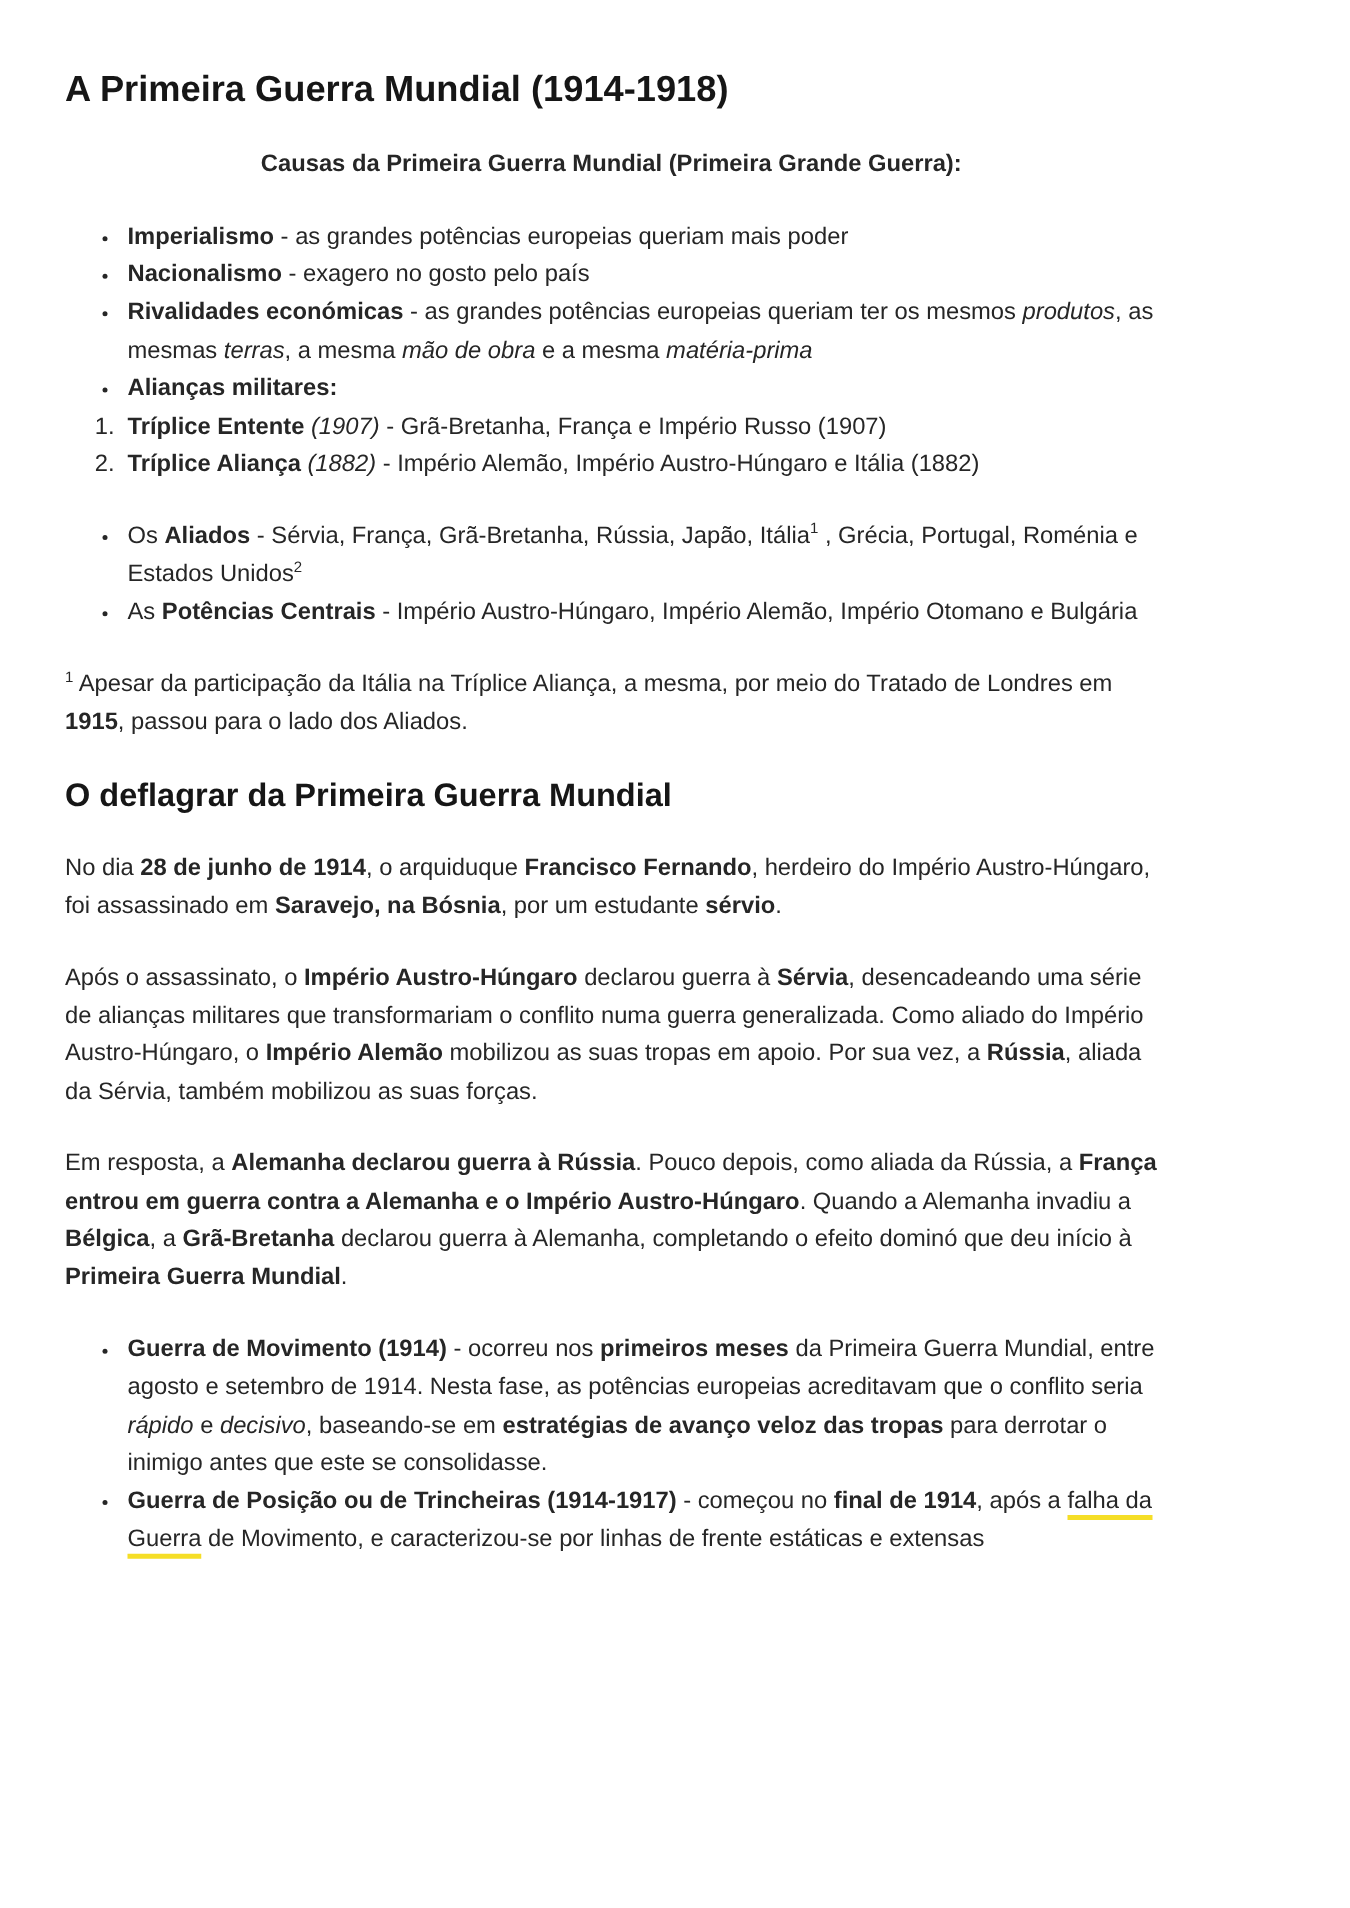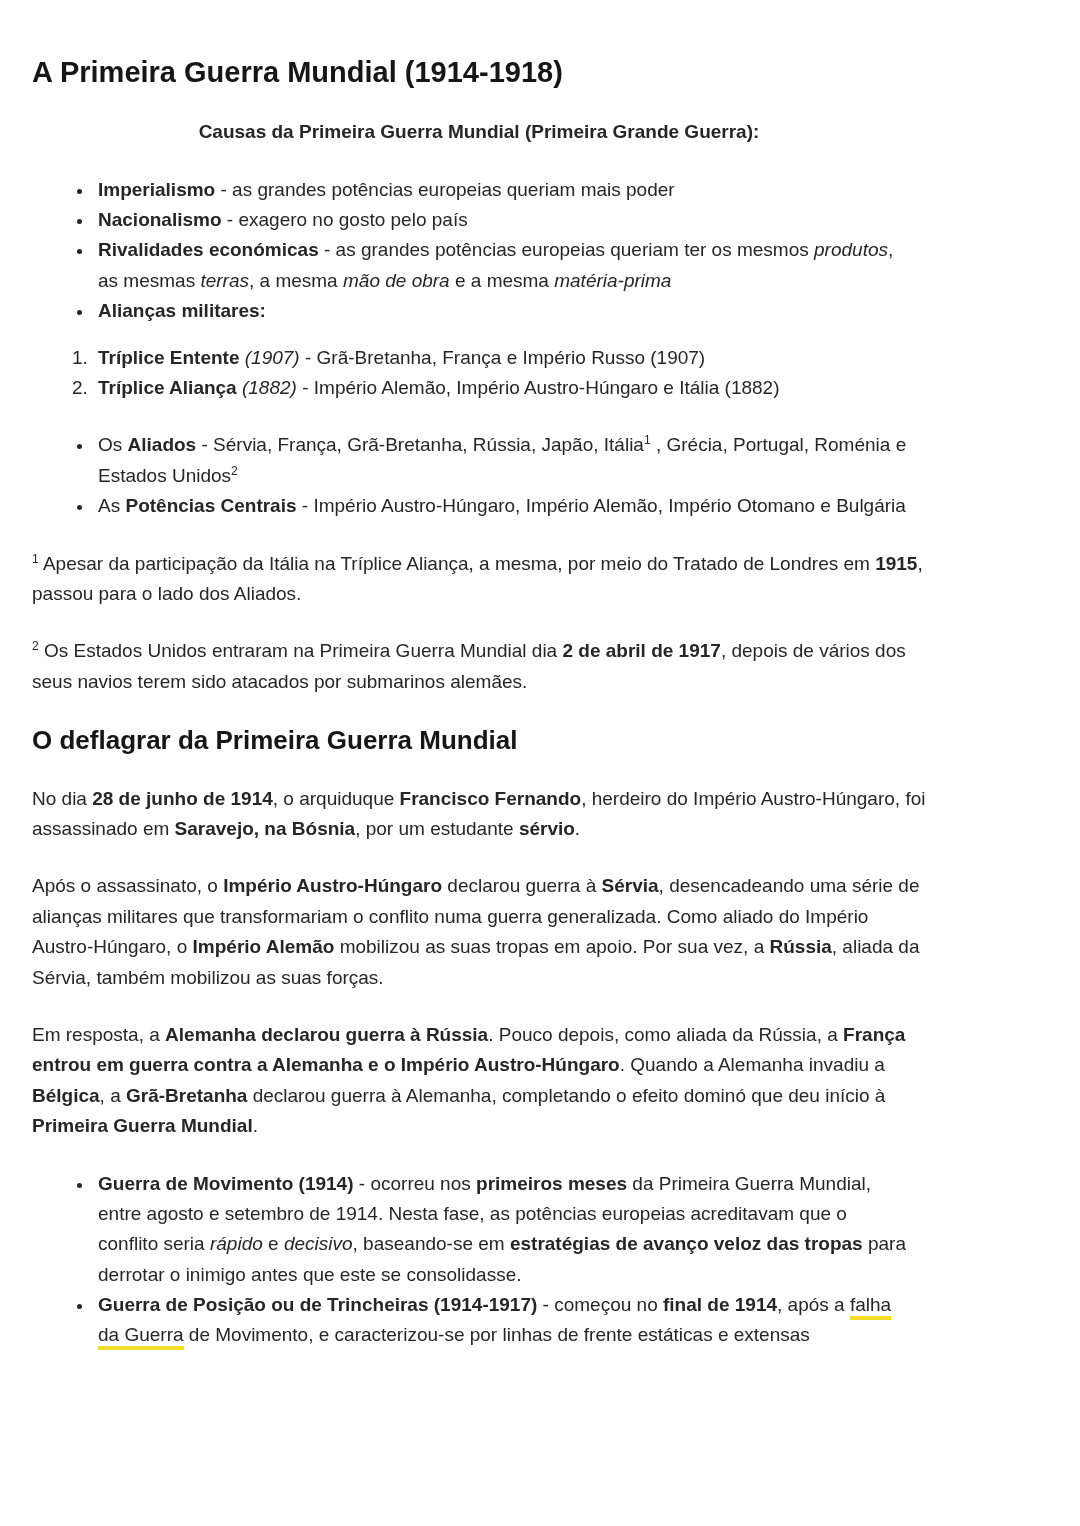--- a/index.html
+++ b/index.html
@@ -14,21 +14,21 @@
     width:1080px;
     min-height:1526px;
     margin:0 auto;
     font-family:"Liberation Sans","DejaVu Sans",sans-serif;
     color:var(--text);
     -webkit-font-smoothing:antialiased;
   }
   .page{
     width:976px;
     min-height:1526px;
-    padding:54px 50px 20px 32px;
+    padding:54px 50px 20px 52px;
     overflow:hidden;
   }
   h1{
     font-size:29px;
     line-height:1.25;
     font-weight:700;
     color:var(--heading);
     margin:0 0 27px 0;
   }
   h2{
@@ -40,21 +40,21 @@
   }
   p{
     font-size:19px;
     line-height:1.6;
     margin:0 0 27px 0;
   }
   p.lead-bold{font-weight:700;text-align:center;}
   ul,ol{
     font-size:19px;
     line-height:1.6;
-    margin:16px;
+    margin:0;
     padding-left:45px;
   }
   ul.gap-after,ol.gap-after{margin-bottom:27px;}
   li{padding-left:5px;}
   ul li::marker{font-size:15px;}
   sup{
     font-size:12px;
     line-height:0;
     vertical-align:super;
   }
@@ -87,21 +87,20 @@
   </ol>
 
 
   <ul class="gap-after">
     <li><span>Os </span><span class="b">Aliados</span><span> - Sérvia, França, Grã-Bretanha, Rússia, Japão, Itália</span><sup>1</sup><span> , Grécia, Portugal, Roménia e Estados Unidos</span><sup>2</sup></li>
     <li><span>As </span><span class="b">Potências Centrais</span><span> - Império Austro-Húngaro, Império Alemão, Império Otomano e Bulgária</span></li>
   </ul>
 
   <p><sup>1</sup><span> Apesar da participação da Itália na Tríplice Aliança, a mesma, por meio do Tratado de Londres em </span><span class="b">1915</span><span>, passou para o lado dos Aliados.</span></p>
 
-  <p><sup>2</sup><span> Os Estados Unidos entraram na Primeira Guerra Mundial dia </span><span class="b">2 de abril de 1917</span><span>, depois de vários dos seus navios terem sido atacados por submarinos alemães.</span></p>
 
   <h2>O deflagrar da Primeira Guerra Mundial</h2>
 
   <p><span>No dia </span><span class="b">28 de junho de 1914</span><span>, o arquiduque </span><span class="b">Francisco Fernando</span><span>, herdeiro do Império Austro-Húngaro, foi assassinado em </span><span class="b">Saravejo, na Bósnia</span><span>, por um estudante </span><span class="b">sérvio</span><span>.</span></p>
 
   <p><span>Após o assassinato, o </span><span class="b">Império Austro-Húngaro</span><span> declarou guerra à </span><span class="b">Sérvia</span><span>, desencadeando uma série de alianças militares que transformariam o conflito numa guerra generalizada. Como aliado do Império Austro-Húngaro, o </span><span class="b">Império Alemão</span><span> mobilizou as suas tropas em apoio. Por sua vez, a </span><span class="b">Rússia</span><span>, aliada da Sérvia, também mobilizou as suas forças.</span></p>
 
   <p><span>Em resposta, a </span><span class="b">Alemanha declarou guerra à Rússia</span><span>. Pouco depois, como aliada da Rússia, a </span><span class="b">França entrou em guerra contra a Alemanha e o Império Austro-Húngaro</span><span>. Quando a Alemanha invadiu a </span><span class="b">Bélgica</span><span>, a </span><span class="b">Grã-Bretanha</span><span> declarou guerra à Alemanha, completando o efeito dominó que deu início à </span><span class="b">Primeira Guerra Mundial</span><span>.</span></p>
 
 

